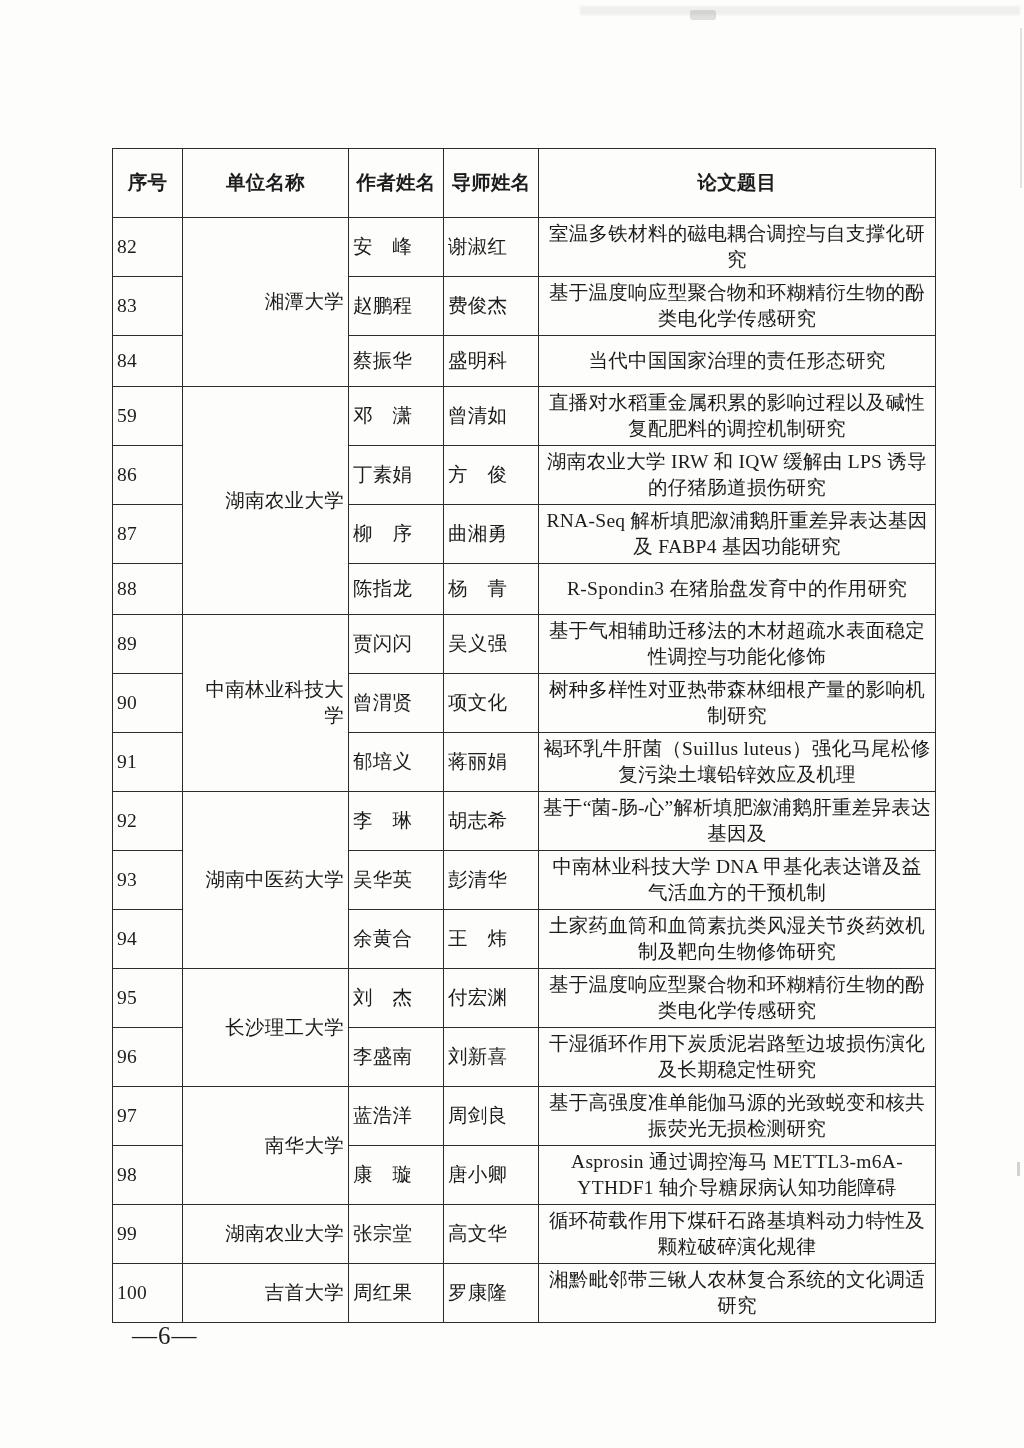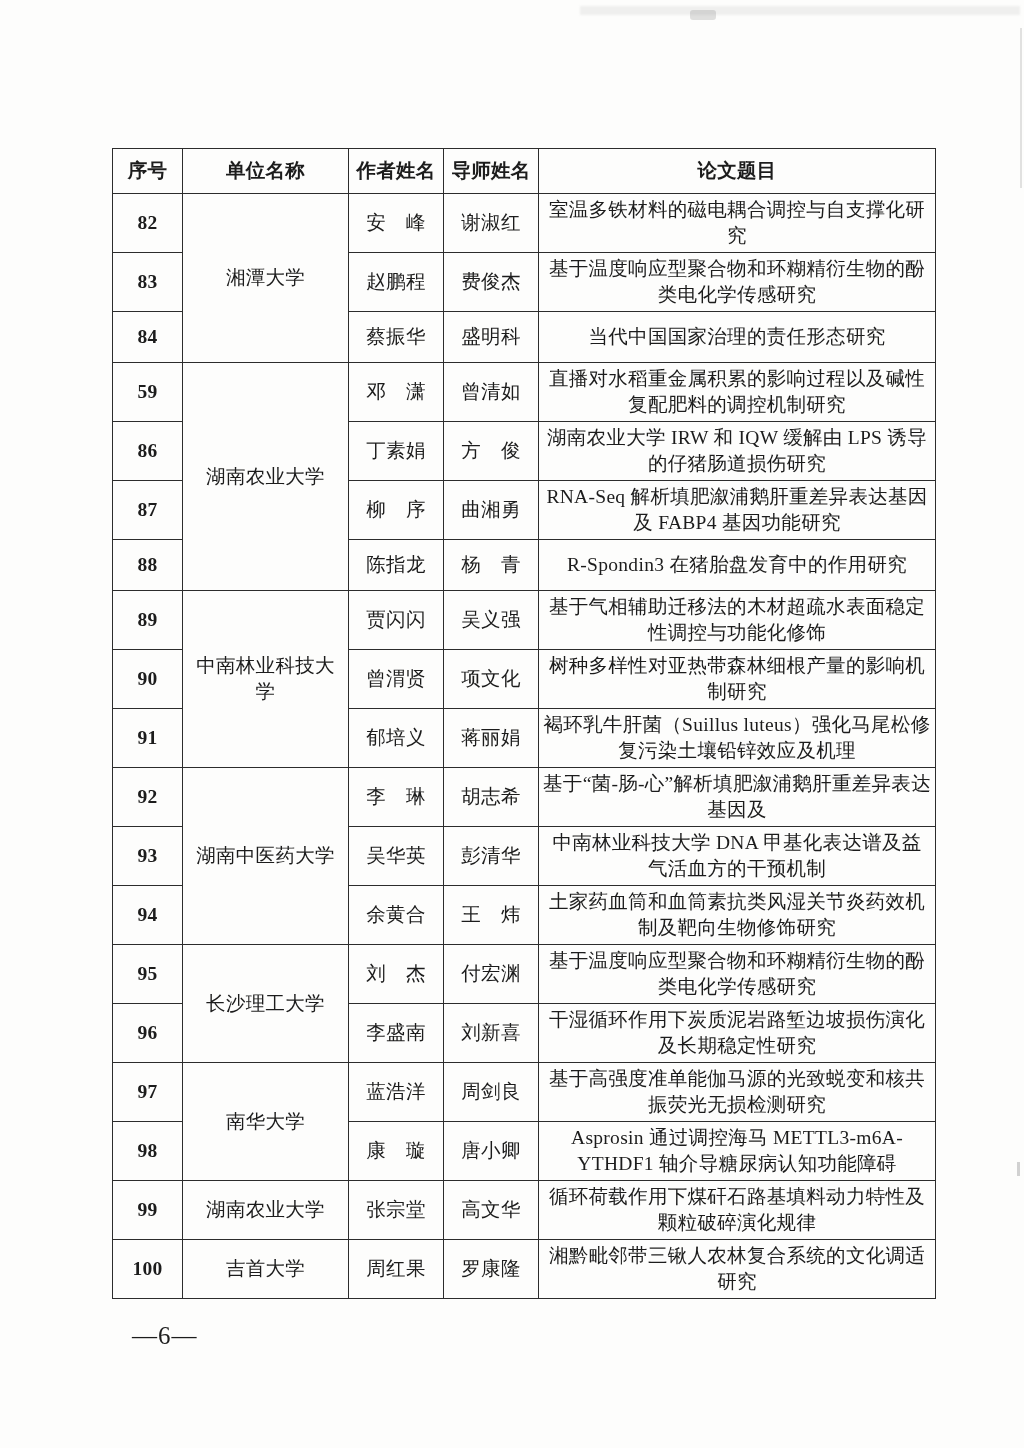--- a/index.html
+++ b/index.html
@@ -65,38 +65,36 @@
     line-height: 26px;
     padding: 3px 4px;
     vertical-align: middle;
     letter-spacing: 0.3px;
     word-break: break-word;
   }
   table.thesis-table th {
     font-weight: bold;
     height: 32px;
     text-align: center;
-    padding: 6px 2px;
+    padding: 18px 2px;
   }
   col.c-no      { width: 70px; }
   col.c-uni     { width: 166px; }
   col.c-author  { width: 95px; }
   col.c-advisor { width: 95px; }
   col.c-title   { width: 397px; }
   td.cell-no {
-    text-align: center;
     height: 44px;
-    font-weight: bold;
   }
   td.cell-uni {
-    text-align: center;
+    text-align: right;
     padding-left: 12px;
   }
   td.cell-author, td.cell-advisor {
-    text-align: center;
+    text-align: left;
   }
   td.cell-title {
     text-align: center;
     padding-left: 8px;
     padding-right: 6px;
   }
   .page-number {
     position: absolute;
     left: 132px;
     top: 1322px;

